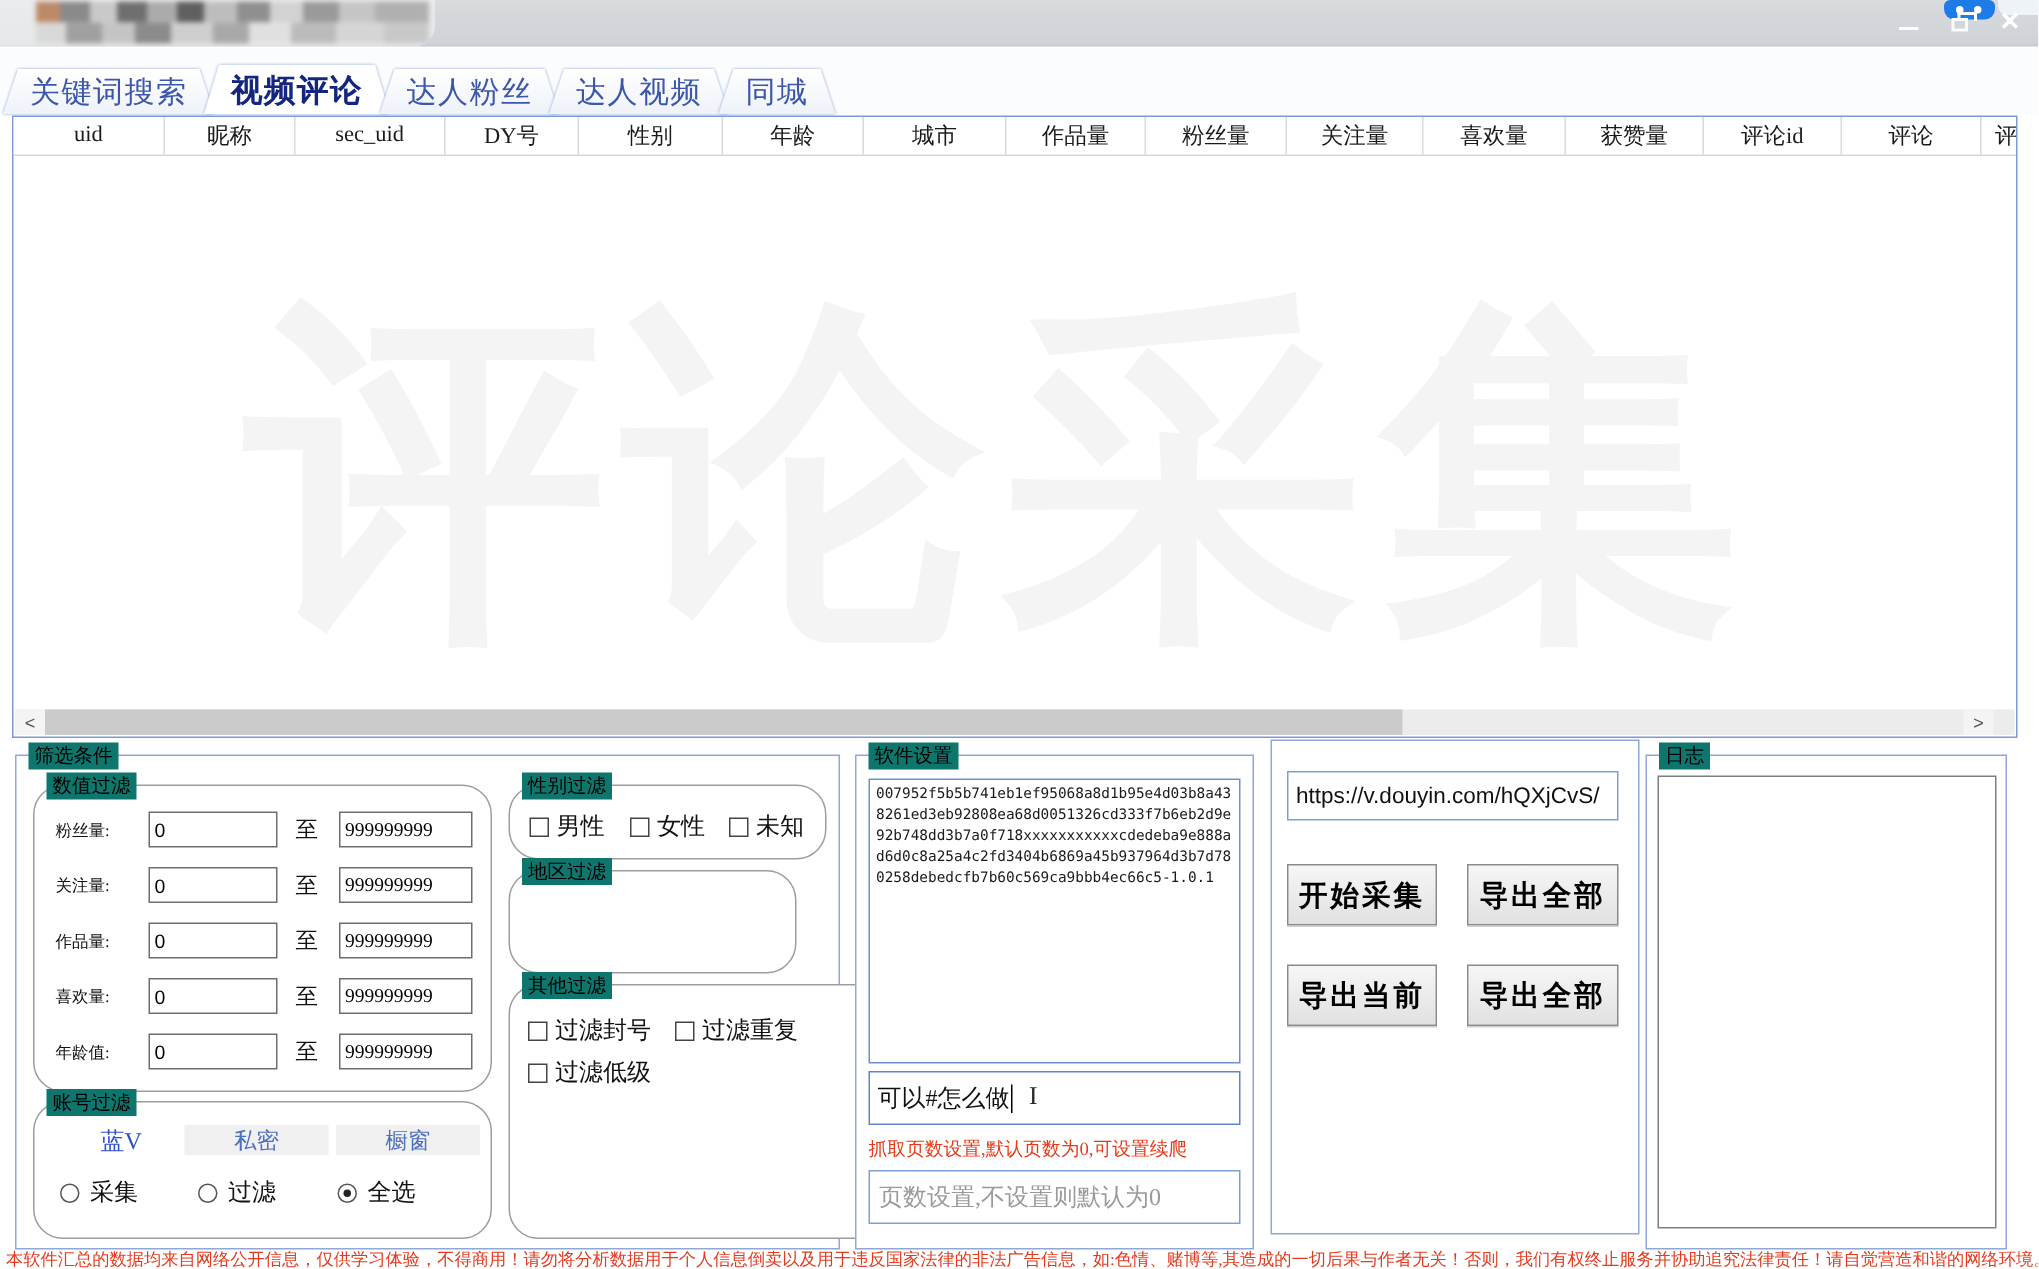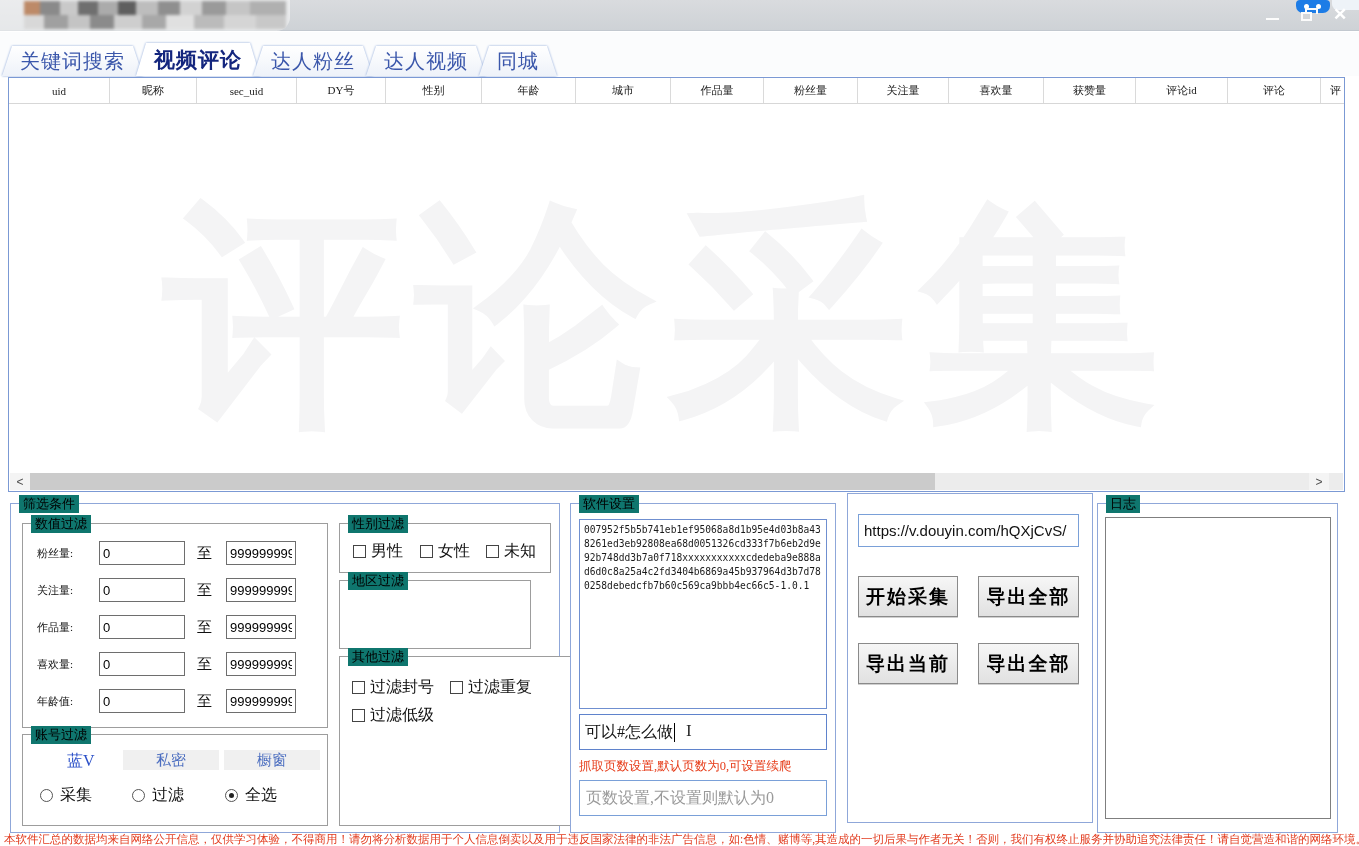--- a/index.html
+++ b/index.html
@@ -46,42 +46,42 @@
     font-size:20px; color:#3b57ab; cursor:default; letter-spacing:1px;
   }
   .tab.active { height:33px; font-weight:bold; color:#14267e; background:#ffffff; font-size:21px; }
   
   .table {
     position:absolute; left:8px; top:77px; width:1337px; height:415px;
     border:1px solid #7b99d4; background:#fff; overflow:hidden;
   }
   .thead { display:flex; height:26px; border-bottom:1px solid #d7d7d7; background:#fff; }
   .th { flex:0 0 auto; display:flex; align-items:center; justify-content:center;
-        border-right:1px solid #dadada; font-size:11px; color:#1a1a1a; overflow:hidden; white-space:nowrap; }
+        border-right:1px solid #dadada; font-size:15px; color:#1a1a1a; overflow:hidden; white-space:nowrap; }
   .th.last { flex:1 1 auto; justify-content:flex-start; padding-left:9px; border-right:none; }
   .watermark {
     position:absolute; left:155px; top:96px; font-size:240px; line-height:1.2;
     color:#f4f4f5; letter-spacing:12px; white-space:nowrap; pointer-events:none; font-weight:bold;
   }
   .hscroll { position:absolute; left:1px; right:1px; bottom:1px; height:17px; background:#ececec; display:flex; align-items:center; }
   .hs-arrow { width:20px; height:17px; background:#f4f4f4; display:flex; align-items:center; justify-content:center;
               font-size:12px; color:#505050; font-family:"Liberation Sans",sans-serif; }
   .hs-thumb { position:absolute; left:20px; top:0; width:905px; height:17px; background:#cbcbcb; }
   .hs-right { position:absolute; right:14px; top:0; }
   
   .gbox { position:absolute; border:1px solid #8fa7d9; background:#fff; }
-  .gbox.gray { border-color:#9d9d9d; }
+  .gbox.gray { border-color:#9d9d9d;border-radius:20px; }
   .gb-label { position:absolute; top:-9px; left:8px; background:#0f766e; padding:0 4px; font-size:13px; color:#000; white-space:nowrap; }
   
   .num-row { position:absolute; left:14px; height:26px; display:flex; align-items:center; }
   .num-row .lbl { width:62px; font-size:11px; }
   .num-row input { width:86px; height:24px; border:1px solid #6e6e6e; font-size:13px; padding:0 3px;
                    font-family:"Liberation Sans",sans-serif; }
   .num-row .to { margin:0 14px 0 12px; font-size:15px; }
-  .num-row input.max { width:70px; }
+  .num-row input.max { width:89px;font-family:Liberation Serif, serif; }
   .acct-bluev { position:absolute; left:44px; top:16px; font-size:16px; color:#2b50c8; }
   .acct-chip { position:absolute; top:15px; width:96px; height:20px; background:#f0f0f0;
                display:flex; align-items:center; justify-content:center; font-size:15px; color:#4d6fc0; }
   .radio-item { position:absolute; top:50px; display:flex; align-items:center; gap:7px; font-size:16px; }
   .radio { width:13px; height:13px; border:1px solid #555; border-radius:50%; background:#fff; position:relative; }
   .radio.checked::after { content:""; position:absolute; left:3px; top:3px; width:5px; height:5px; border-radius:50%; background:#222; }
   .cb-item { position:absolute; display:flex; align-items:center; gap:5px; font-size:16px; }
   .cb { width:13px; height:13px; border:1px solid #444; background:#fff; }
   
   .keybox {

